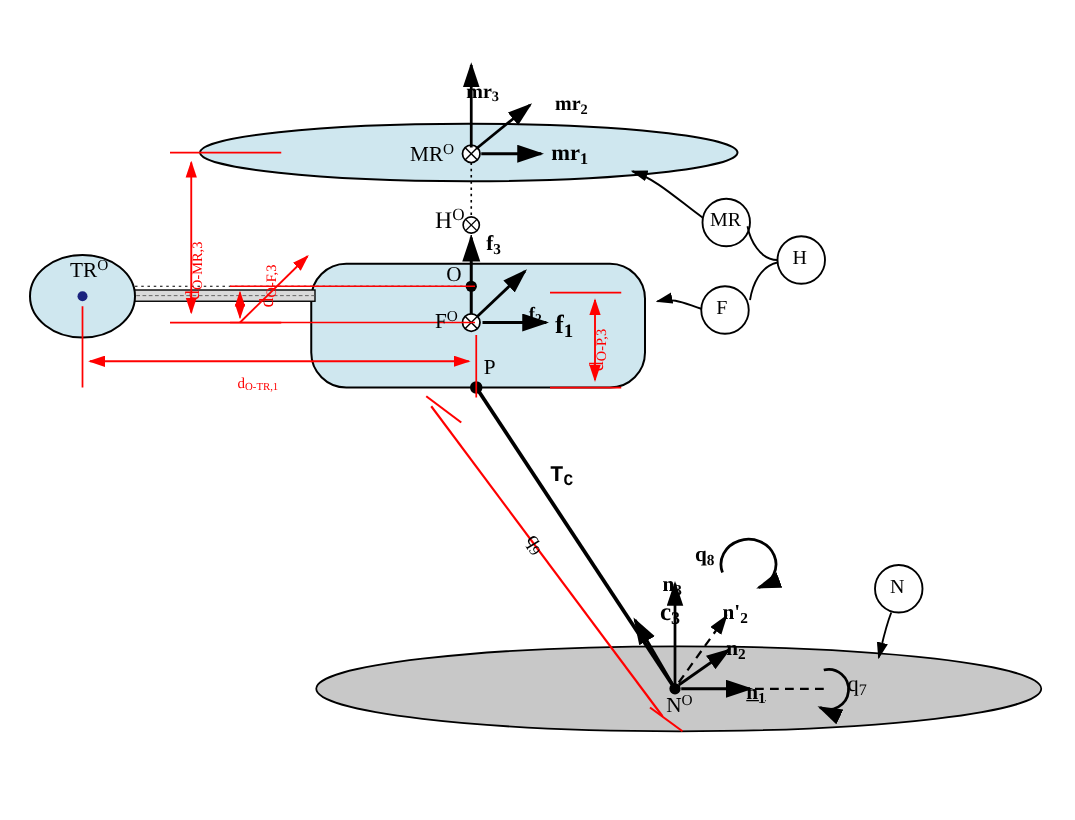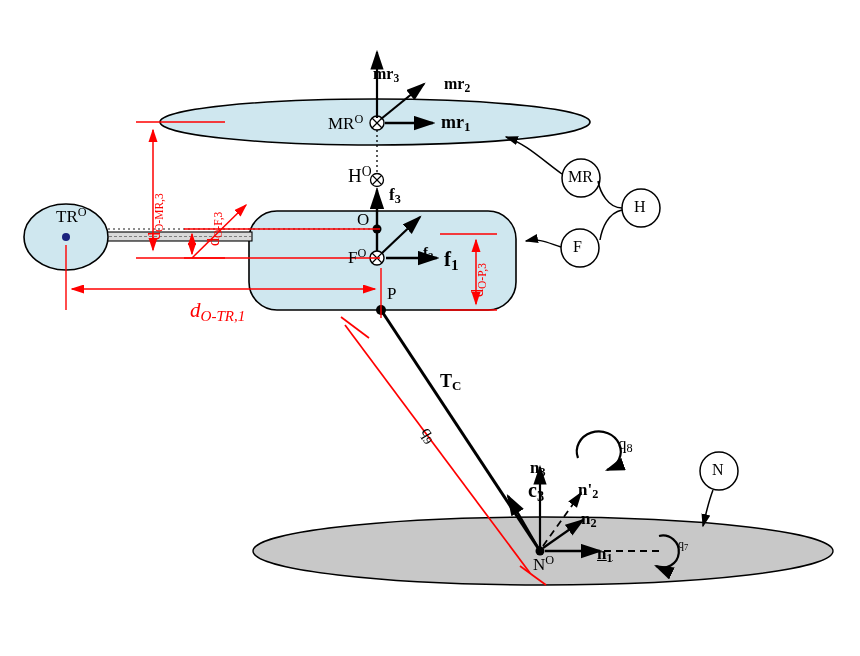--- a/index.html
+++ b/index.html
@@ -228,40 +228,40 @@
 
   <div class="lbl" style="left:357px; top:211px; font-size:17px;"><span>O</span></div>
   <div class="lbl" style="left:348px; top:247px; font-size:17px;text-align:center;"><span>F</span><span class="sup">O</span></div>
 
   <div class="lbl b" style="left:389px; top:186px; font-size:17px;"><span>f</span><span class="sub b">3</span></div>
   <div class="lbl b" style="left:423px; top:209px; font-size:15px;margin-top:36px;"><span>f</span><span class="sub b">2</span></div>
   <div class="lbl b" style="left:444px; top:249px; font-size:21px;"><span>f</span><span class="sub b">1</span></div>
 
   <div class="lbl" style="left:387px; top:285px; font-size:17px;"><span>P</span></div>
 
-  <div class="lbl b" style="left:440px; top:372px; font-size:18px;"><span>T</span><span class="sub b">C</span></div>
+  <div class="lbl b" style="left:440px; top:372px; font-size:18px;font-family:Liberation Mono, monospace;"><span>T</span><span class="sub b">C</span></div>
 
   <div class="lbl" style="left:433px; top:424px; font-size:17px;"><span class="vert" style="display:inline-block; transform:rotate(59deg);"><span>q</span><span class="sub">9</span></span></div>
 
-  <div class="lbl" style="left:618px; top:435px; font-size:17px;"><span>q</span><span class="sub">8</span></div>
-  <div class="lbl" style="left:678px; top:538px; font-size:12px;"><span>q</span><span class="sub">7</span></div>
+  <div class="lbl" style="left:556px; top:435px; font-size:17px;font-weight:bold;"><span>q</span><span class="sub">8</span></div>
+  <div class="lbl" style="left:678px; top:538px; font-size:18px;"><span>q</span><span class="sub">7</span></div>
 
   <div class="lbl b" style="left:528px; top:480px; font-size:20px;"><span>c</span><span class="sub b">3</span></div>
   <div class="lbl b" style="left:530px; top:459px; font-size:17px;"><span>n</span><span class="sub b">3</span></div>
   <div class="lbl b" style="left:578px; top:481px; font-size:17px;"><span>n'</span><span class="sub b">2</span></div>
   <div class="lbl b" style="left:581px; top:510px; font-size:17px;"><span>n</span><span class="sub b">2</span></div>
   <div class="lbl b" style="left:597px; top:545px; font-size:17px;text-decoration:underline;"><span>n</span><span class="sub b">1</span></div>
   <div class="lbl" style="left:533px; top:554px; font-size:17px;"><span>N</span><span class="sup">O</span></div>
 
   <div class="lbl red" style="left:147px; top:240px; font-size:16px;"><span class="vert" style="display:inline-block; transform:rotate(-90deg); transform-origin:0 0;"><span>d</span><span class="sub">O-MR,3</span></span></div>
 
   <div class="lbl red" style="left:206px; top:246px; font-size:16px;"><span class="vert" style="display:inline-block; transform:rotate(-90deg); transform-origin:0 0;"><span>d</span><span class="sub">O-F,3</span></span></div>
 
   <div class="lbl red" style="left:470px; top:297px; font-size:16px;"><span class="vert" style="display:inline-block; transform:rotate(-90deg); transform-origin:0 0;"><span>d</span><span class="sub">O-P,3</span></span></div>
 
-  <div class="lbl red" style="left:190px; top:300px; font-size:21px;font-style:italic;"><span>d</span><span class="sub">O-TR,1</span></div>
+  <div class="lbl red" style="left:190px; top:300px; font-size:12px;"><span>d</span><span class="sub">O-TR,1</span></div>
 
   <div class="lbl" style="left:568px; top:169px; font-size:16px;"><span>MR</span></div>
   <div class="lbl" style="left:634px; top:199px; font-size:16px;"><span>H</span></div>
   <div class="lbl" style="left:573px; top:239px; font-size:16px;"><span>F</span></div>
   <div class="lbl" style="left:712px; top:462px; font-size:16px;"><span>N</span></div>
 
 </div>
 
 </body></html>

